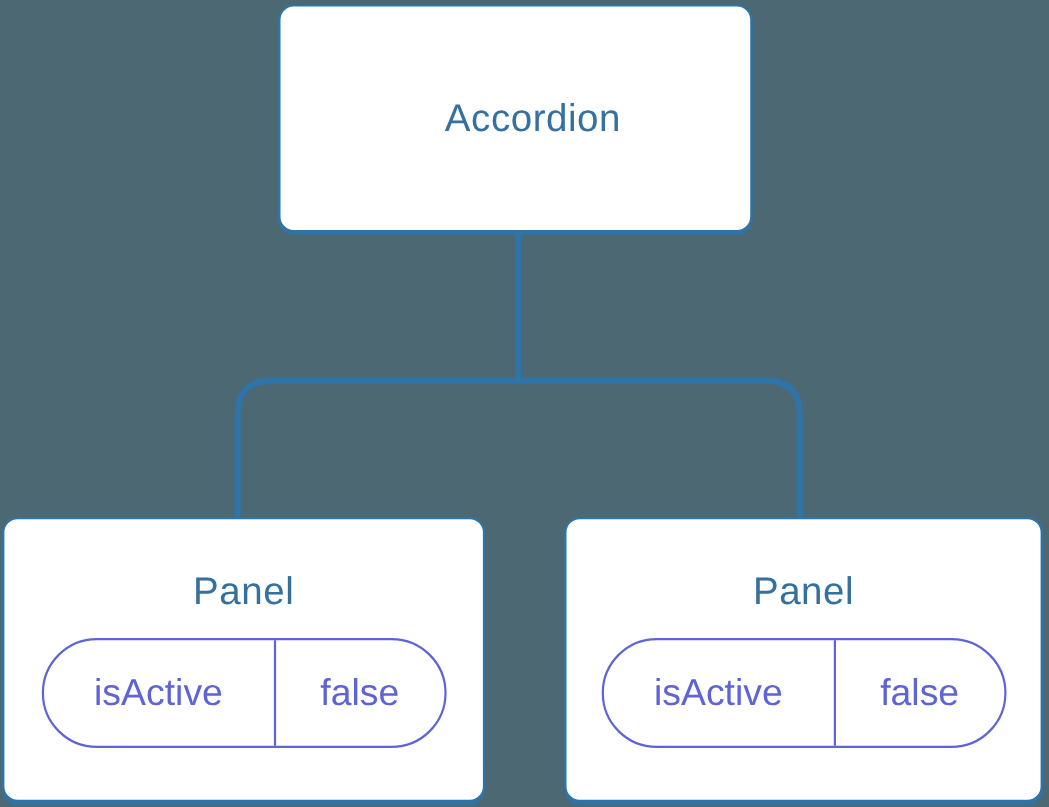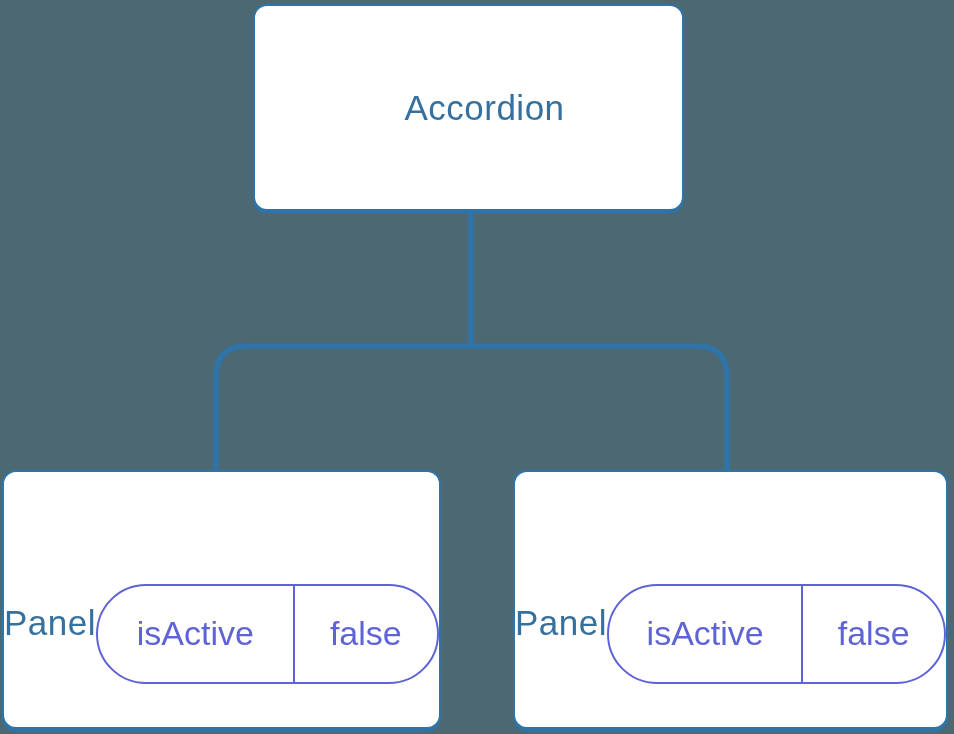--- a/index.html
+++ b/index.html
@@ -55,21 +55,21 @@
     display: flex;
     align-items: center;
     justify-content: center;
     padding-left: 32px;
   }
 
   .panel-node {
     top: 470px;
     height: 259px;
     display: flex;
-    flex-direction: row;
+    flex-direction: column;
     align-items: center;
     padding-top: 46px;
   }
   .panel-left  { left: 2px;   width: 439px; }
   .panel-right { left: 513px; width: 435px; }
 
   .state-pill {
     margin-top: 22px;
     width: 368px;
     height: 100px;

